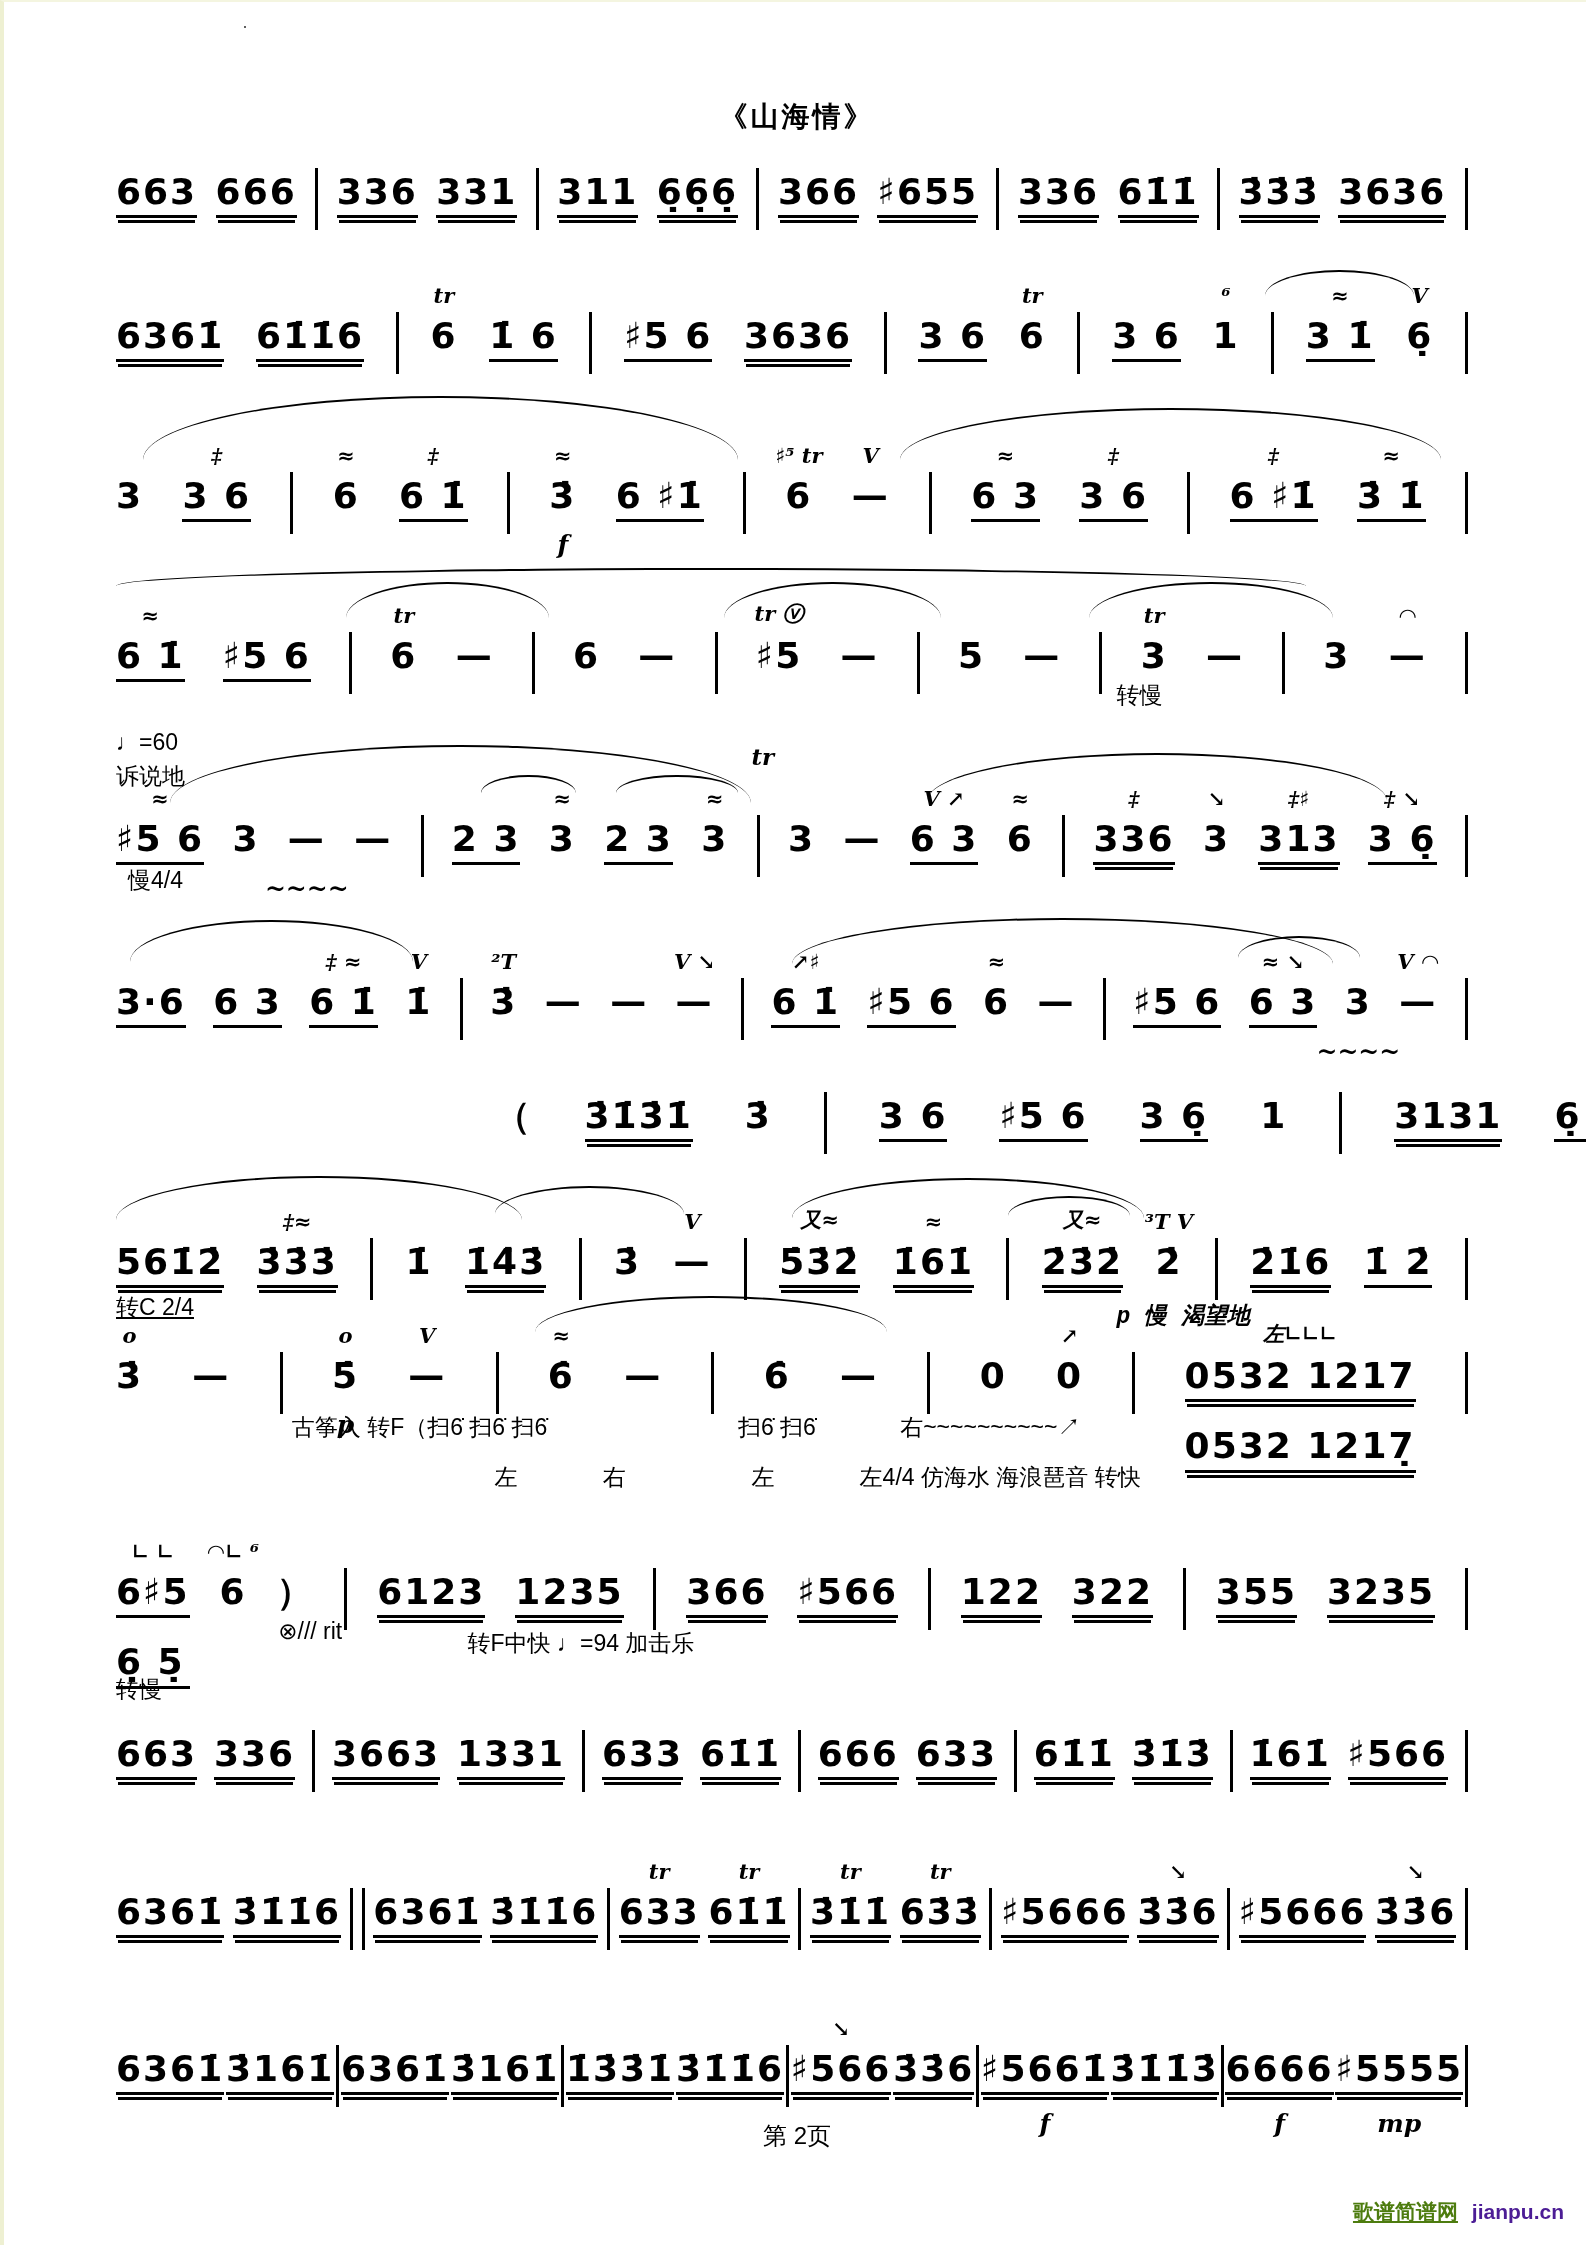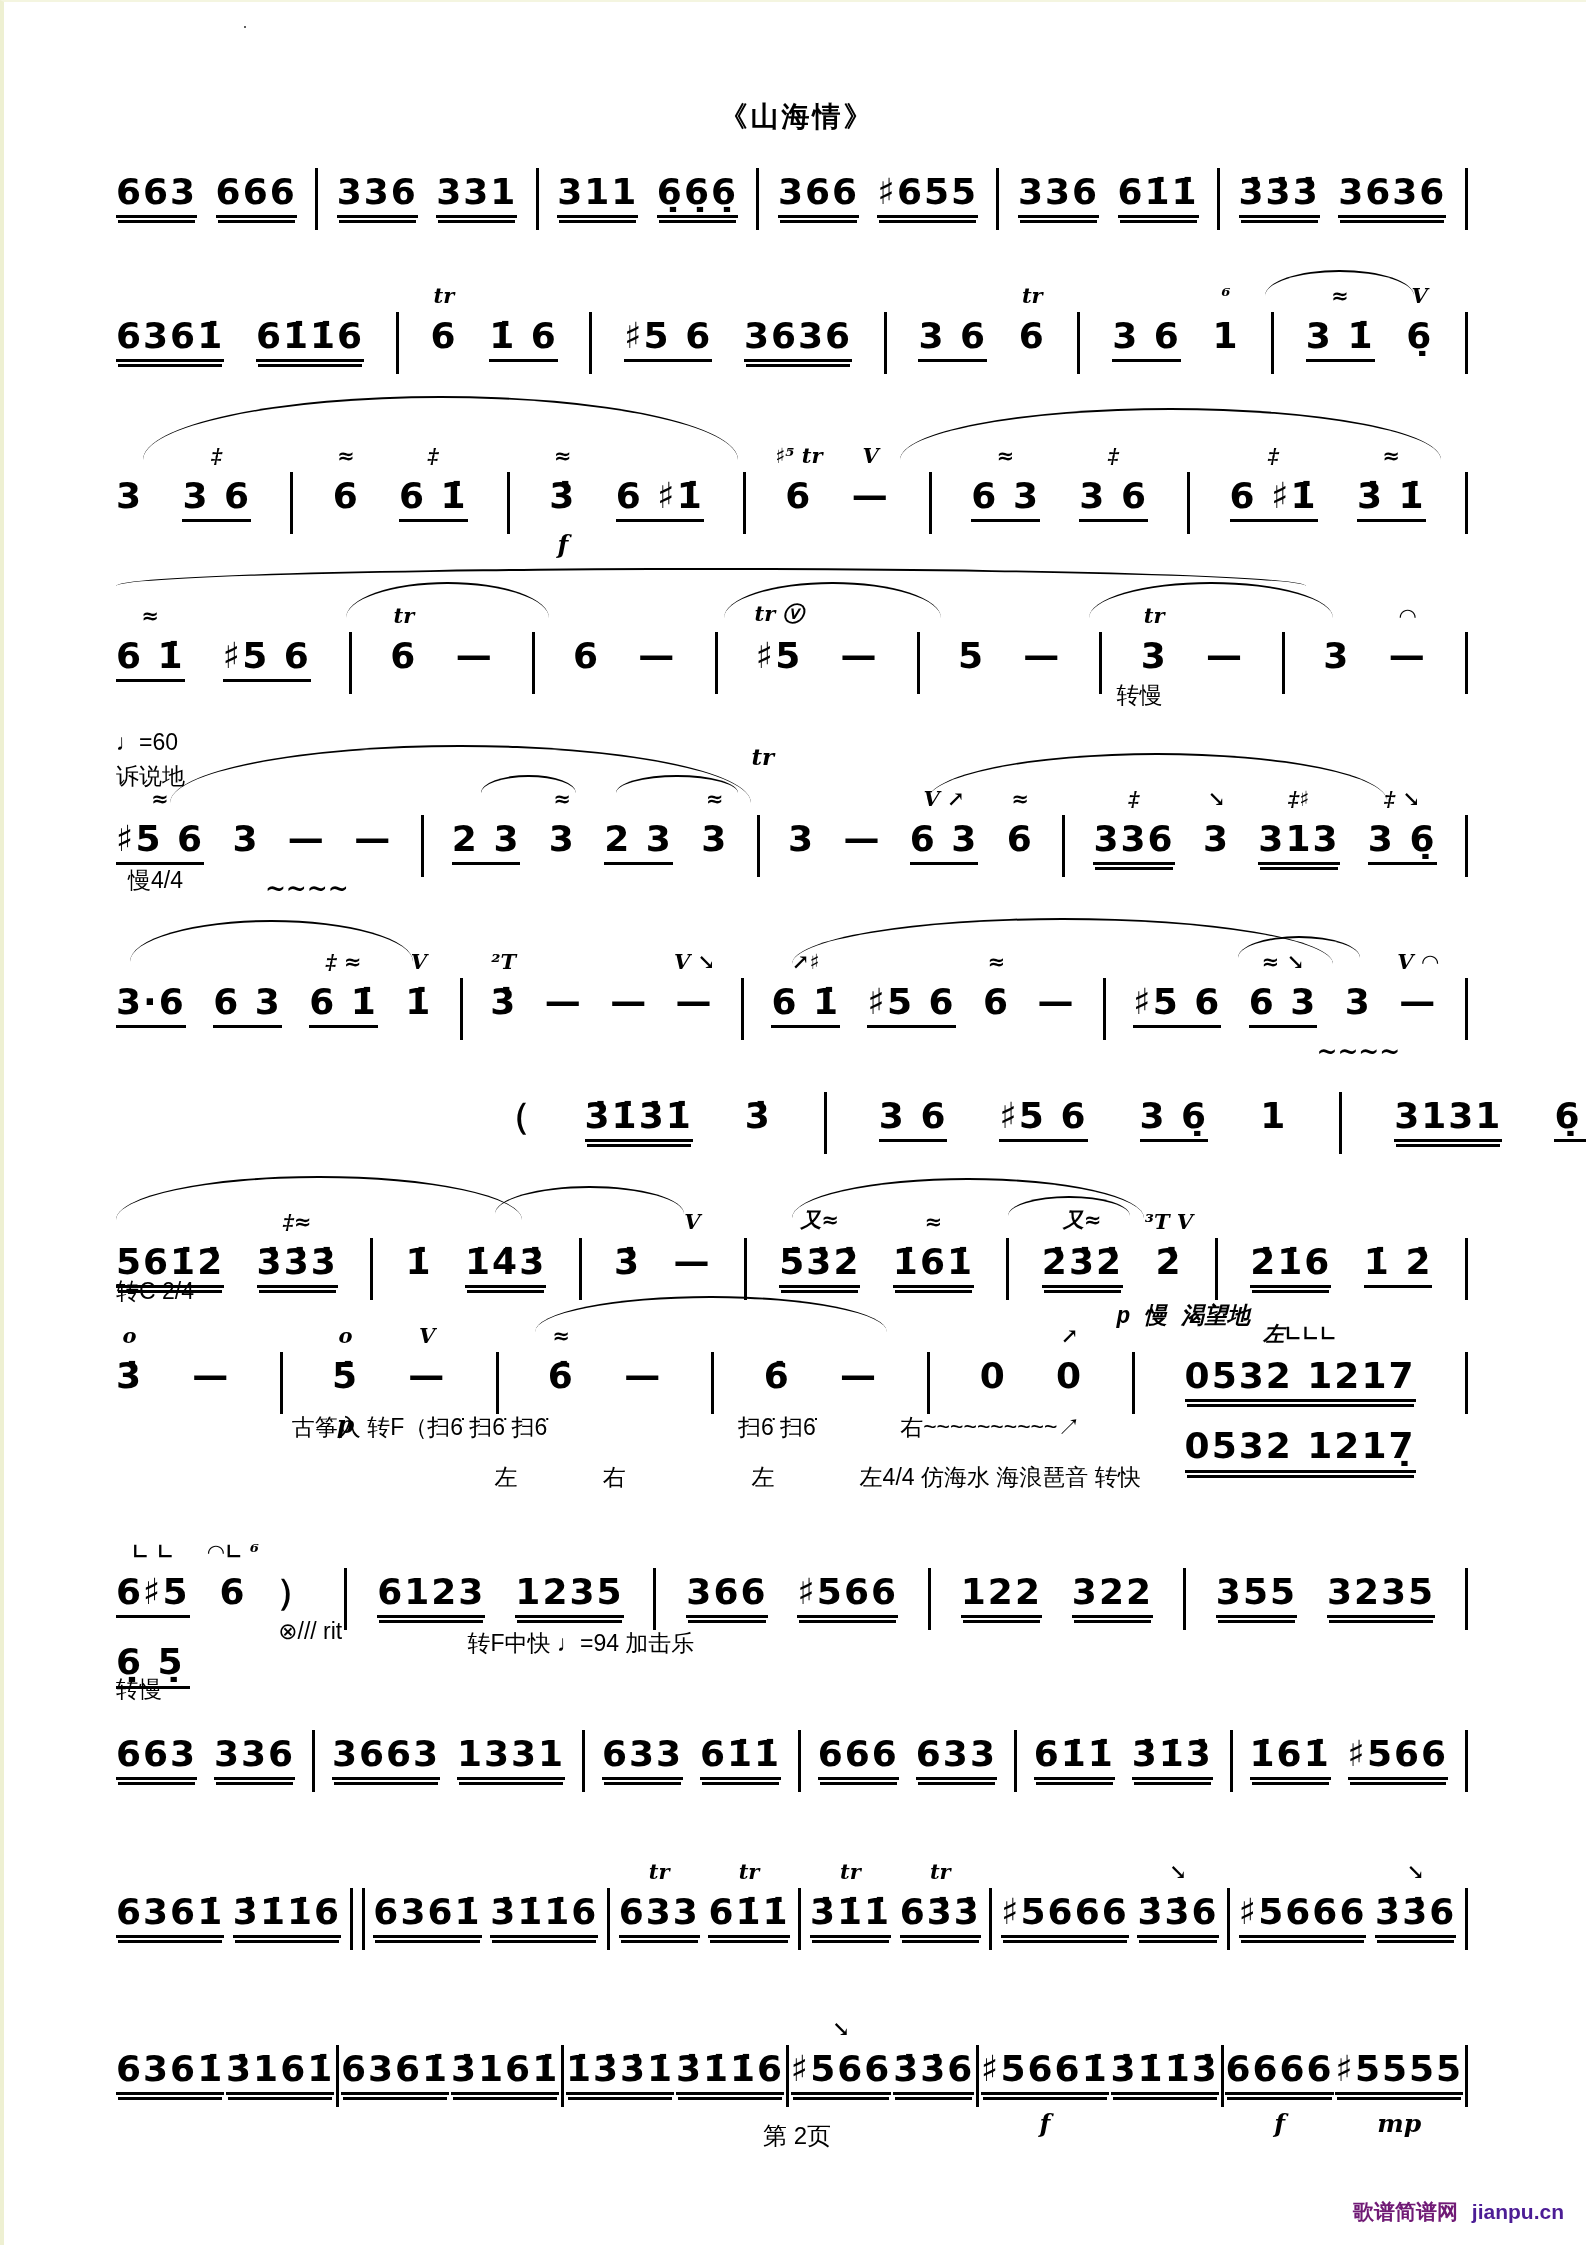--- a/index.html
+++ b/index.html
@@ -216,21 +216,21 @@
           <span class="bar"></span>
           <span class="tok"><span class="num u2">3131</span></span>
           <span class="tok"><span class="num u1">6̣ 3</span></span>
         </div>
       </div>
       <div class="line" style="top: 1238px;">
         <div class="arc" style="left: 0%; width: 30%; height: 42px; top: -64px;"></div>
         <div class="arc" style="left: 28%; width: 14%; height: 26px; top: -54px;"></div>
         <div class="arc" style="left: 50%; width: 26%; height: 38px; top: -62px;"></div>
         <div class="arc" style="left: 66%; width: 9%; height: 18px; top: -44px;"></div>
-        <span class="anno" style="left: 0%; top: 36px;">转C 2/4</span>
+        <span class="anno" style="left: 0%; top: 52px; text-decoration: underline;">转C 2/4</span>
         <span class="anno it" style="left: 74%; top: 60px; font-family: Liberation Mono, monospace;">p 慢 渴望地</span>
         <div class="row">
           <span class="tok"><span class="num u2">561̇2̇</span></span>
           <span class="tok"><span class="orn">‡≈</span><span class="num u2">3̇3̇3̇</span></span>
           <span class="bar"></span>
           <span class="tok"><span class="num">1̇</span></span>
           <span class="tok"><span class="num u2">1̇4̇3̇</span></span>
           <span class="bar"></span>
           <span class="tok"><span class="num">3̇</span></span>
           <span class="tok"><span class="orn">V</span><span class="num">—</span></span>
@@ -368,16 +368,16 @@
           <span class="tok"><span class="num u2">3̇1̇1̇3̇</span></span>
           <span class="bar"></span>
           <span class="tok"><span class="num u2">6666</span><span class="blab">f</span></span>
           <span class="tok"><span class="num u2">♯5555</span><span class="blab">mp</span></span>
           <span class="bar"></span>
         </div>
       </div>
     </div>
   <div class="footer">第 2页</div>
   <div class="watermark">
-    <span class="wm-name" style="color: #701a75;">歌谱简谱网</span>
+    <span class="wm-name" style="color: #4d7c0f; text-decoration: underline;">歌谱简谱网</span>
     <span class="wm-url" style="color: #4c1d95;">jianpu.cn</span>
   </div>
 </div>
 
 </body></html>

